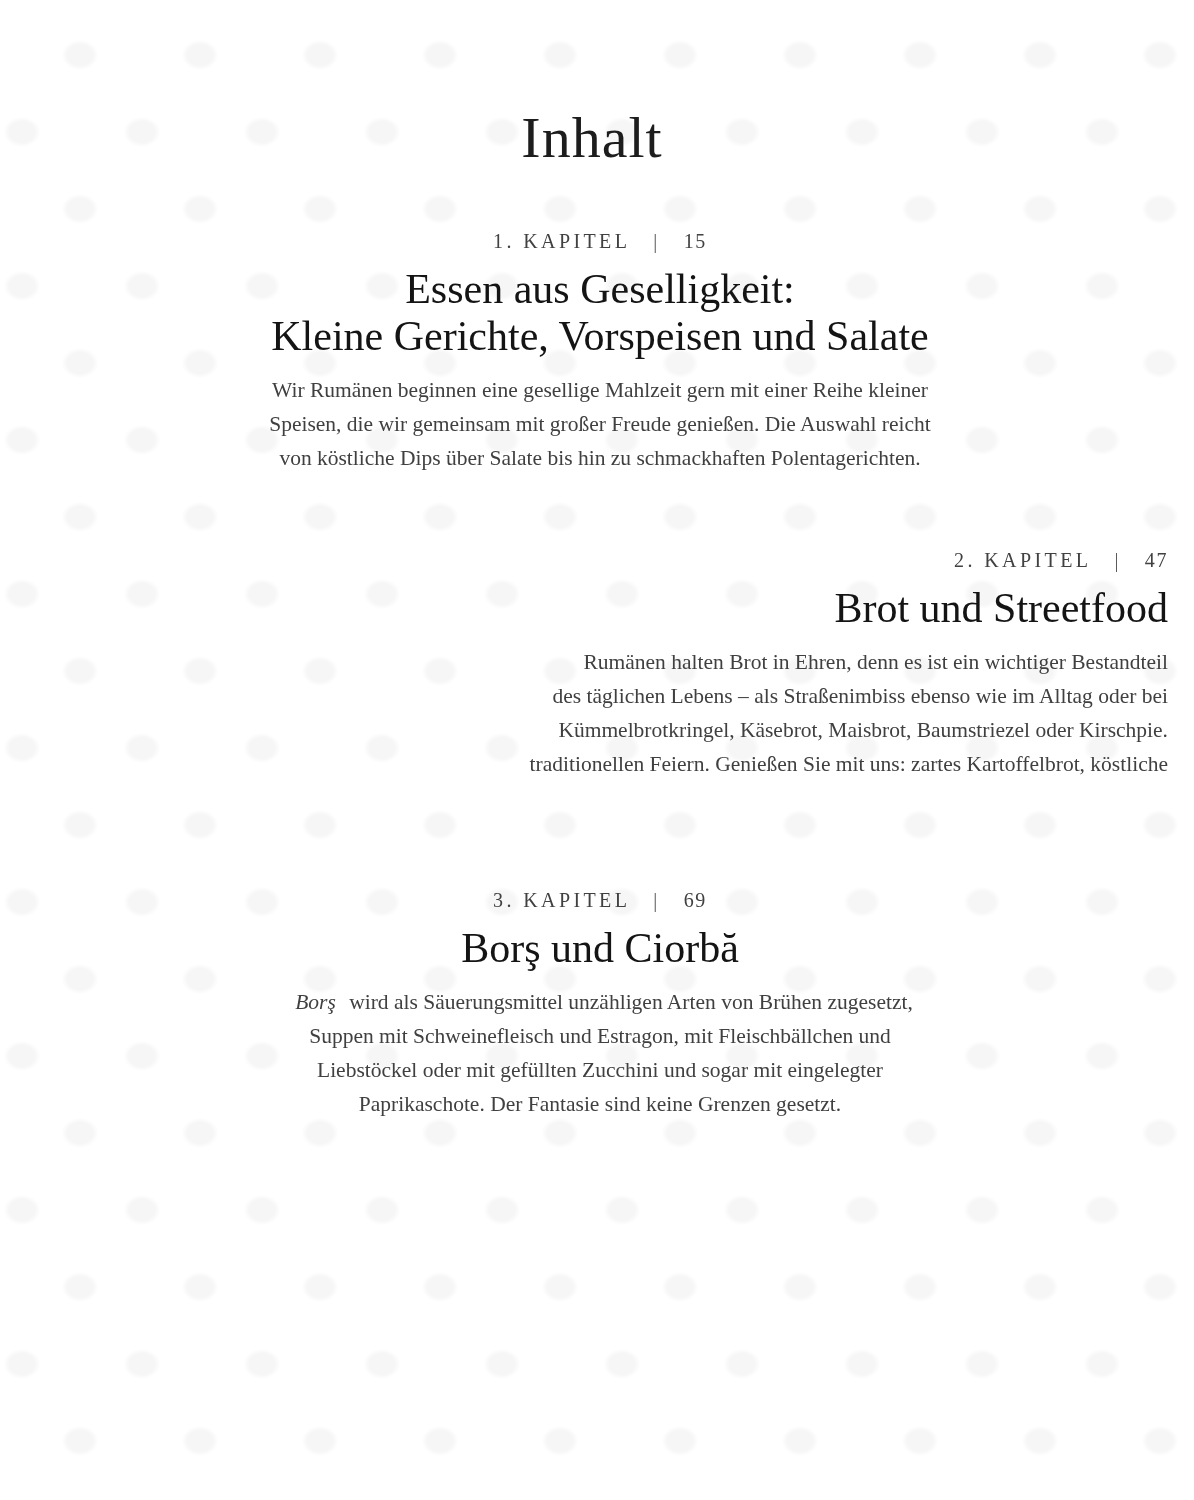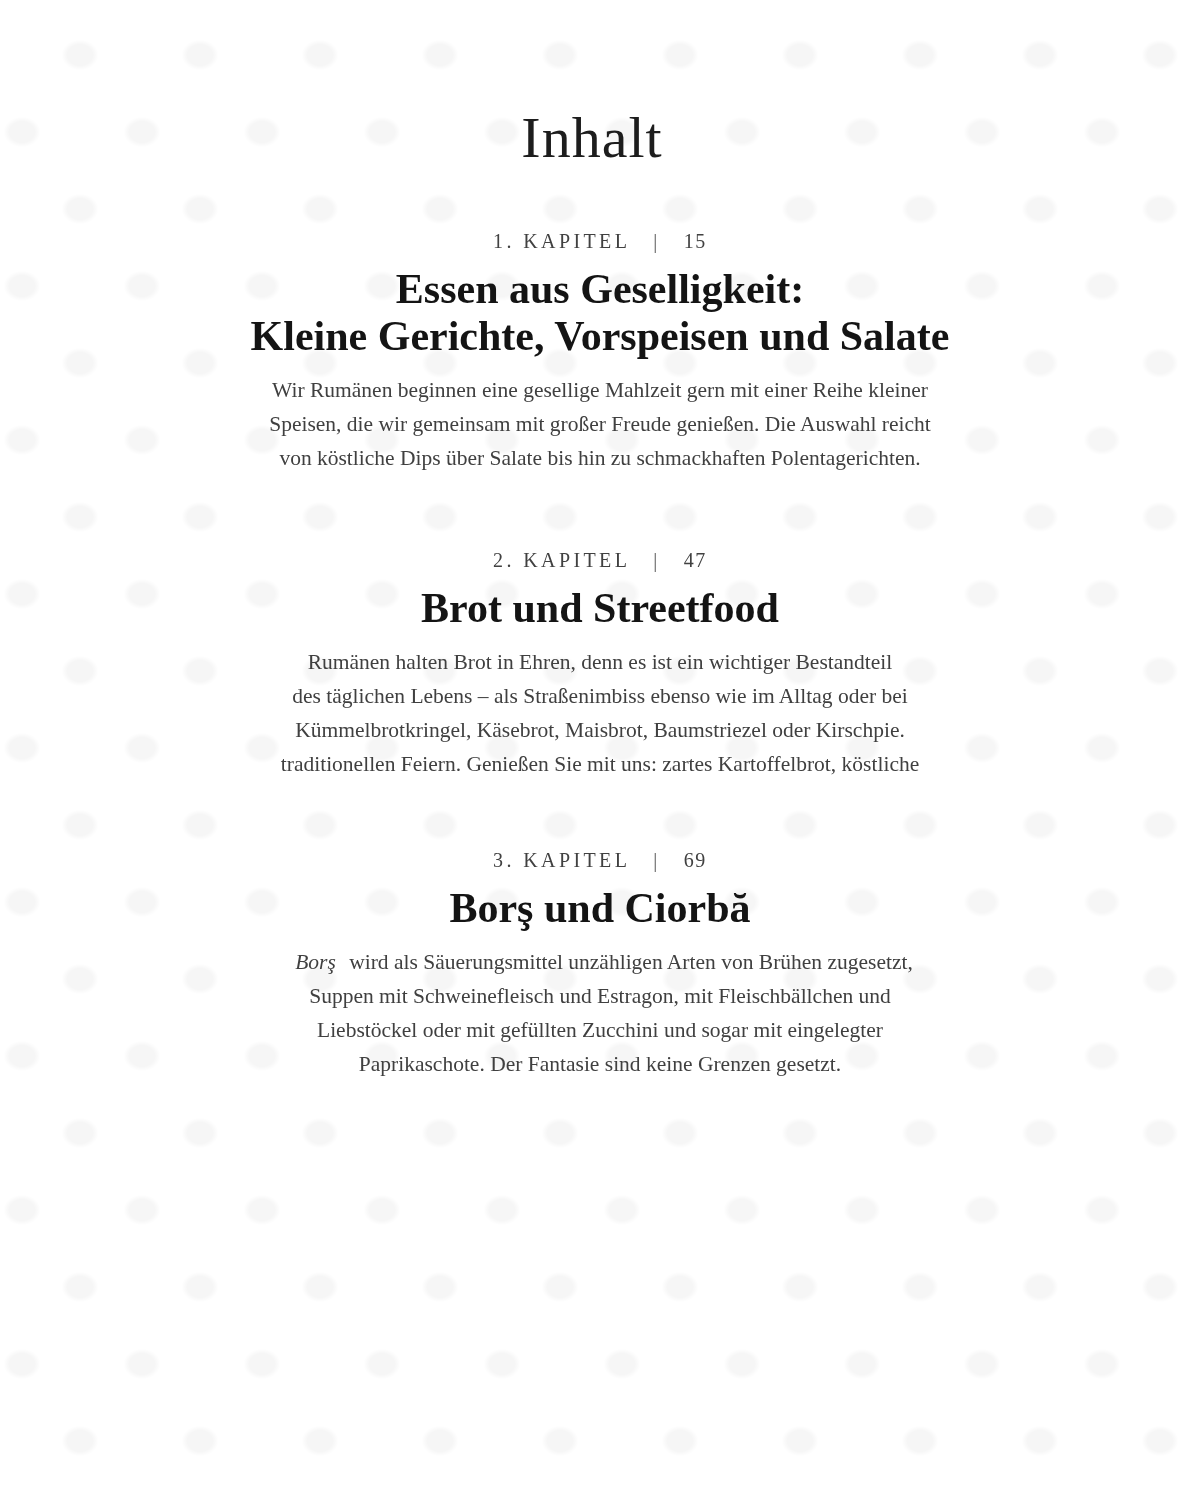--- a/index.html
+++ b/index.html
@@ -46,36 +46,36 @@
 
   .intro-row {
     margin-top: 148px;
     font-size: 25px;
     color: #6e6e6e;
   }
   .intro-sep  { color: #a0a0a0; margin: 0 20px; font-size: 23px; }
   .intro-page { color: #8a8a8a; font-size: 23px; letter-spacing: 2px; }
 
   .chapter { margin-top: 60px; }
-  .chapter.c2 { margin-top: 74px; }
-  .chapter.c3 { margin-top: 68px; }
+  .chapter.c2 { margin-top: 74px; text-align: right; }
+  .chapter.c3 { margin-top: 108px; }
 
   .kicker {
     font-size: 20px;
     letter-spacing: 0.17em;
     color: #414141;
   }
   .kicker-sep  { margin: 0 15px; color: #5a5a5a; }
   .kicker-page { letter-spacing: 0.08em; }
 
   .ch-title {
     margin: 13px 0 0 0;
     font-size: 42px;
     line-height: 47px;
-    font-weight: bold;
+    font-weight: normal;
     color: #141414;
   }
   .ch-title .title-line { display: block; }
 
   .desc {
     margin: 13px 0 0 0;
     font-size: 21.5px;
     line-height: 34px;
     color: #404040;
   }

